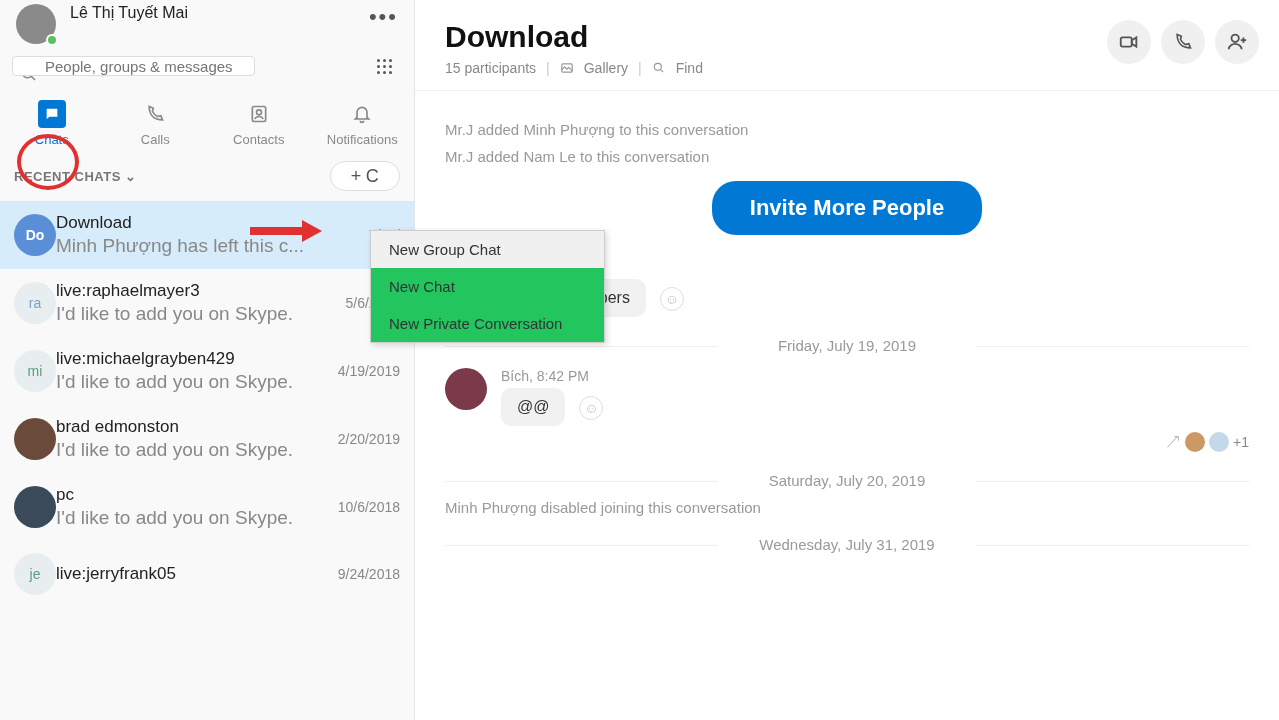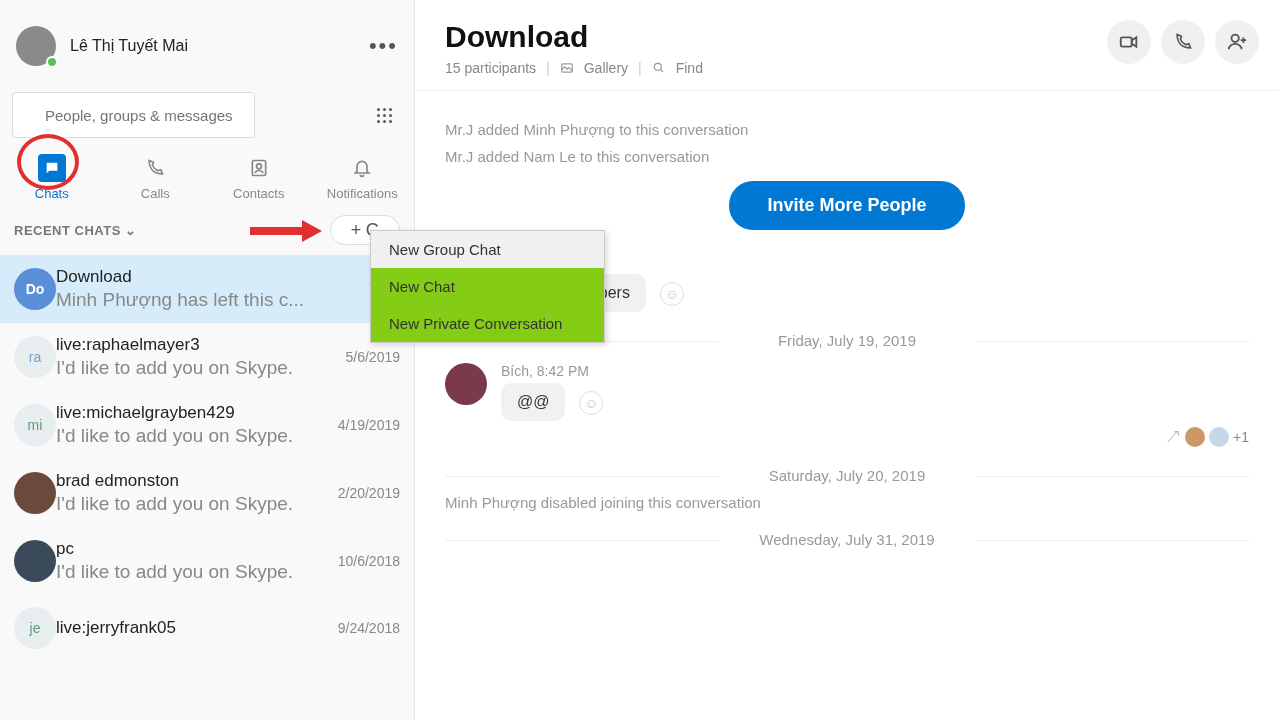--- a/index.html
+++ b/index.html
@@ -1,24 +1,24 @@
 <!DOCTYPE html>
 <html><head>
 <meta charset="utf-8">
 <style>
 * { box-sizing: border-box; margin: 0; padding: 0; }
 body { font-family: -apple-system, "Segoe UI", Arial, sans-serif; font-size: 14px; color: #333; background: #fff; width: 1279px; height: 720px; overflow: hidden; display: flex; }
 .sidebar { width: 415px; height: 100%; border-right: 1px solid #e5e5e5; background: #f9f9f9; flex-shrink: 0; display: flex; flex-direction: column; position: relative; }
-.profile-row { display: flex; align-items: center; padding: 26px 16px; }
+.profile-row { display: flex; padding: 4px 16px; }
 .avatar-lg { width: 40px; height: 40px; border-radius: 50%; background: #8a8a8a; flex-shrink: 0; position: relative; }
 .status-dot { width: 12px; height: 12px; background: #5ac25a; border: 2px solid #fff; border-radius: 50%; position: absolute; bottom: -2px; right: -2px; }
 .username { font-size: 16px; margin-left: 14px; color: #222; }
 .more-btn { margin-left: auto; font-size: 22px; color: #555; cursor: pointer; letter-spacing: 2px; }
 .search-row { display: flex; align-items: center; padding: 0 12px 10px 12px; gap: 10px; }
-.search-input { flex: 1; height: 46px; border: 1px solid #ddd; border-radius: 4px; padding: 0 10px 0 32px; font-size: 15px; color: #888; background: #fff; position: relative; }
+.search-input { flex: 1; height: 20px; border: 1px solid #ddd; border-radius: 4px; padding: 0 10px 0 32px; font-size: 15px; color: #888; background: #fff; position: relative; }
 .search-wrap { position: relative; flex: 1; }
 .search-wrap svg { position: absolute; left: 8px; top: 9px; }
 .dialpad { width: 36px; height: 36px; display: flex; align-items: center; justify-content: center; cursor: pointer; }
 .dialpad-grid { display: grid; grid-template-columns: repeat(3,3px); grid-template-rows: repeat(3,3px); gap: 3px; }
 .dialpad-grid span { background: #555; width: 3px; height: 3px; border-radius: 50%; }
 .nav-tabs { display: flex; padding: 6px 0 14px 0; }
 .nav-tab { flex: 1; display: flex; flex-direction: column; align-items: center; gap: 4px; cursor: pointer; color: #888; font-size: 13px; }
 .nav-tab.active { color: #0078d4; }
 .nav-icon-wrap { width: 28px; height: 28px; display: flex; align-items: center; justify-content: center; }
 .tab-chats .nav-icon-wrap { background: #0078d4; border-radius: 4px; }
@@ -29,35 +29,35 @@
 .recent-header .chev { margin-left: 4px; }
 .add-chat-btn { margin-left: auto; width: 70px; height: 30px; border: 1px solid #ddd; border-radius: 16px; background: #fff; display: flex; align-items: center; justify-content: center; font-size: 18px; color: #555; cursor: pointer; gap: 4px; font-weight: 300; }
 .chat-list { flex: 1; overflow: hidden; }
 .chat-item { display: flex; align-items: center; padding: 12px 14px; cursor: pointer; }
 .chat-item.selected { background: #d6ecfa; }
 .chat-avatar { width: 42px; height: 42px; border-radius: 50%; background: #e5ecf2; display: flex; align-items: center; justify-content: center; font-size: 14px; color: #4a6; flex-shrink: 0; }
 .chat-body { flex: 1; min-width: 0; }
 .chat-name { font-size: 17px; color: #222; white-space: nowrap; overflow: hidden; text-overflow: ellipsis; }
 .chat-preview { font-size: 19px; color: #888; white-space: nowrap; overflow: hidden; text-overflow: ellipsis; margin-top: 2px; }
 .chat-date { font-size: 14px; color: #888; flex-shrink: 0; }
-.popup-menu { position: absolute; top: 230px; left: 370px; width: 235px; background: #84cc16; border: 1px solid #ccc; box-shadow: 2px 2px 6px rgba(0,0,0,0.15); z-index: 60; }
+.popup-menu { position: absolute; top: 230px; left: 370px; width: 235px; background: #22c55e; border: 1px solid #ccc; box-shadow: 2px 2px 6px rgba(0,0,0,0.15); z-index: 60; }
 .popup-item { padding: 10px 18px; font-size: 15px; color: #333; cursor: pointer; }
 .popup-item.hovered { background: #f0f0f0; }
 .red-circle.c2 { width: 160px; height: 32px; top: 231px; left: 378px; border-radius: 50%/50%; border-width: 3px; }
 .main { flex: 1; display: flex; flex-direction: column; height: 100%; overflow: hidden; }
 .header { padding: 20px 20px 14px 30px; border-bottom: 1px solid #eee; display: flex; align-items: flex-start; }
 .header-left { flex: 1; }
 .header-title { font-size: 30px; font-weight: 700; color: #111; }
 .header-sub { font-size: 14px; color: #888; margin-top: 6px; display: flex; align-items: center; gap: 10px; }
 .header-sub span.sep { color: #ccc; }
 .header-actions { display: flex; gap: 10px; align-items: center; }
 .icon-btn { width: 44px; height: 44px; border-radius: 50%; background: #f0f0f0; display: flex; align-items: center; justify-content: center; cursor: pointer; }
 .conversation { flex: 1; padding: 20px 30px; overflow-y: auto; }
 .sys-msg { text-align: left; color: #999; font-size: 15px; margin: 10px 0; }
-.invite-btn { display: block; margin: 16px auto 24px auto; background: #0078d4; color: #fff; border: none; border-radius: 24px; padding: 14px 38px; font-size: 18px; font-weight: 700; cursor: pointer; text-align: right; }
+.invite-btn { display: block; margin: 16px auto 24px auto; background: #0078d4; color: #fff; border: none; border-radius: 24px; padding: 14px 38px; font-size: 22px; font-weight: 700; cursor: pointer; text-align: right; }
 .msg-row { display: flex; align-items: flex-start; gap: 14px; margin: 14px 0; }
 .msg-avatar { width: 42px; height: 42px; border-radius: 50%; background: #ddd; flex-shrink: 0; display:flex; align-items:center; justify-content:center; }
 .msg-content { flex: 1; }
 .msg-meta { font-size: 14px; color: #999; margin-bottom: 4px; }
 .bubble { display: inline-block; background: #f1f1f1; border-radius: 10px; padding: 10px 16px; font-size: 16px; color: #333; }
 .emoji-add { display: inline-flex; margin-left: 10px; color: #bbb; width: 24px; height: 24px; border: 1px solid #ddd; border-radius: 50%; align-items: center; justify-content: center; font-size: 14px; vertical-align: middle; }
 .date-divider { text-align: center; color: #999; font-size: 15px; margin: 20px 0 10px 0; position: relative; }
 .date-divider::before, .date-divider::after { content: ""; position: absolute; top: 50%; width: 34%; height: 1px; background: #eee; }
 .date-divider::before { left: 0; }
 .date-divider::after { right: 0; }

